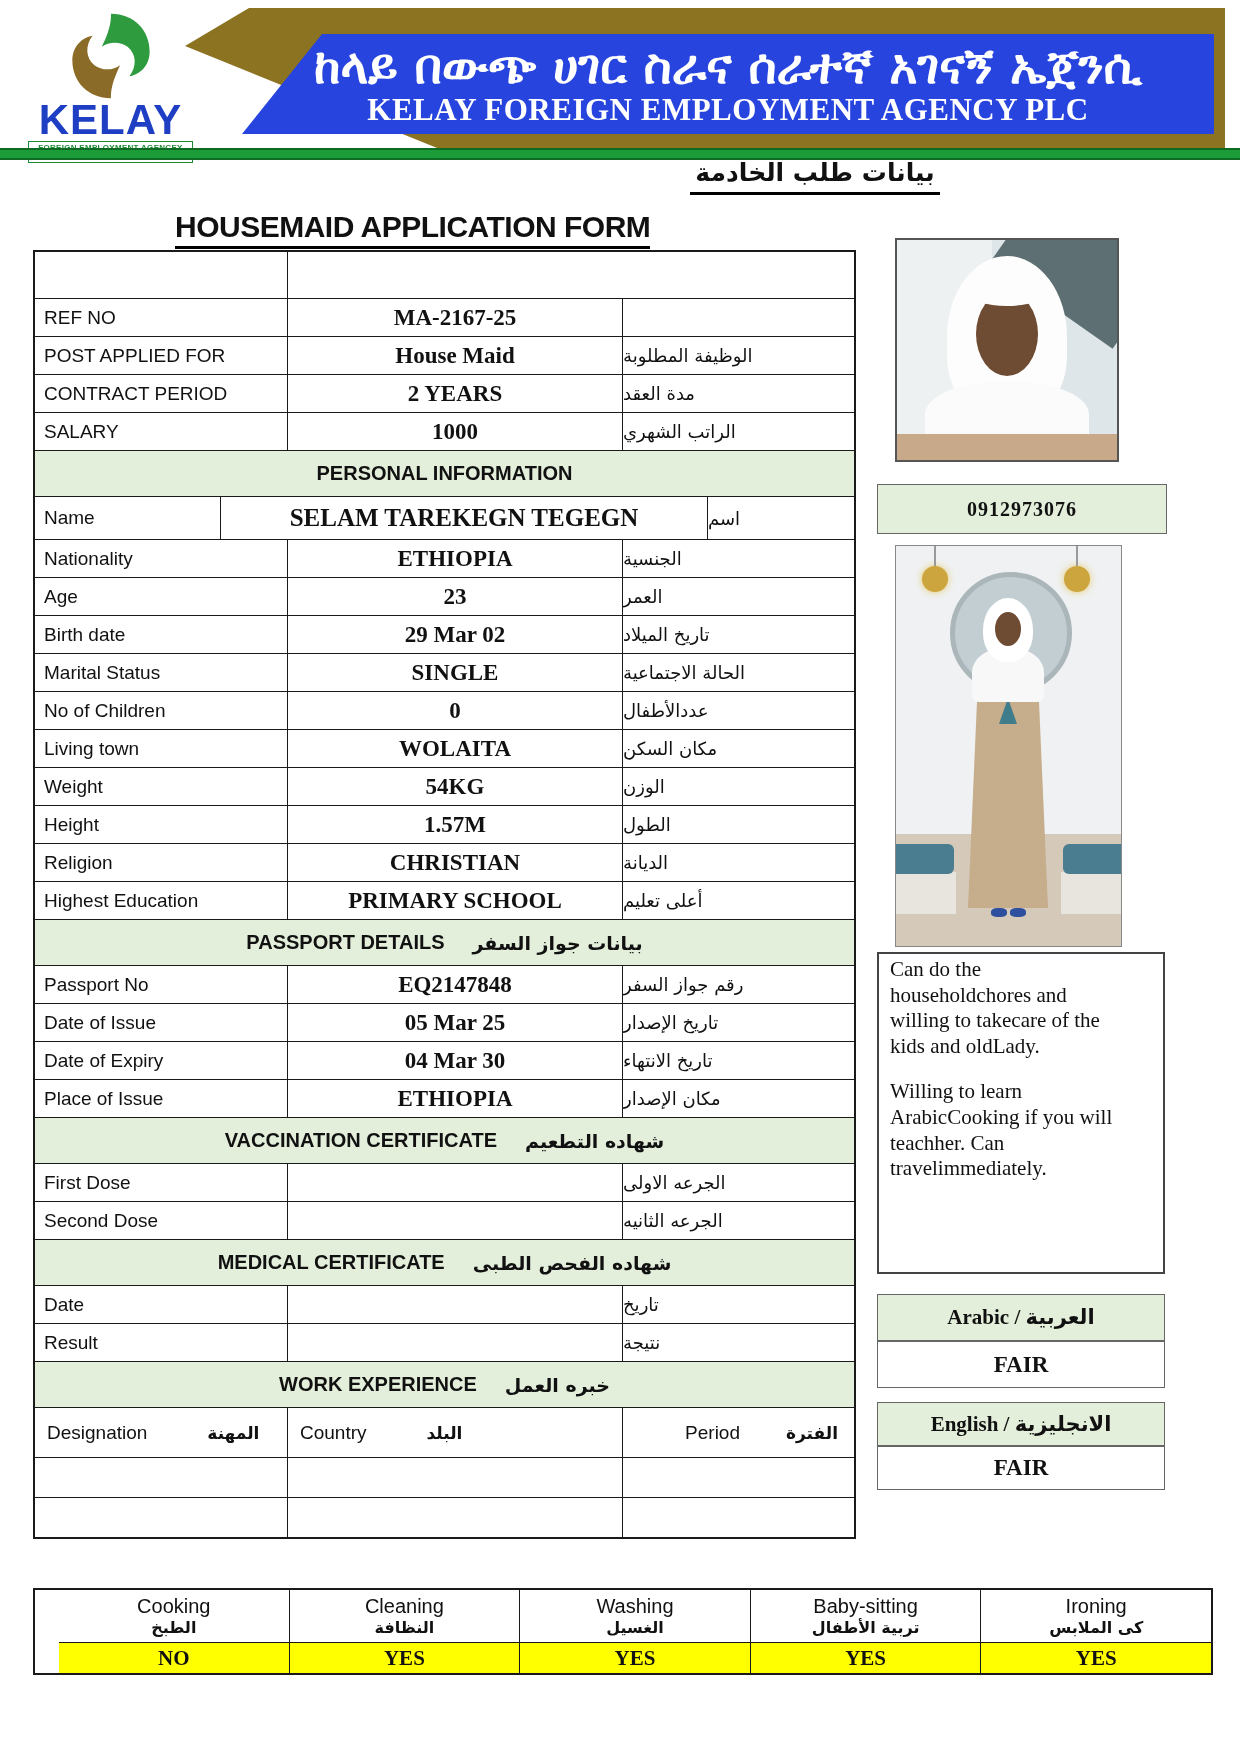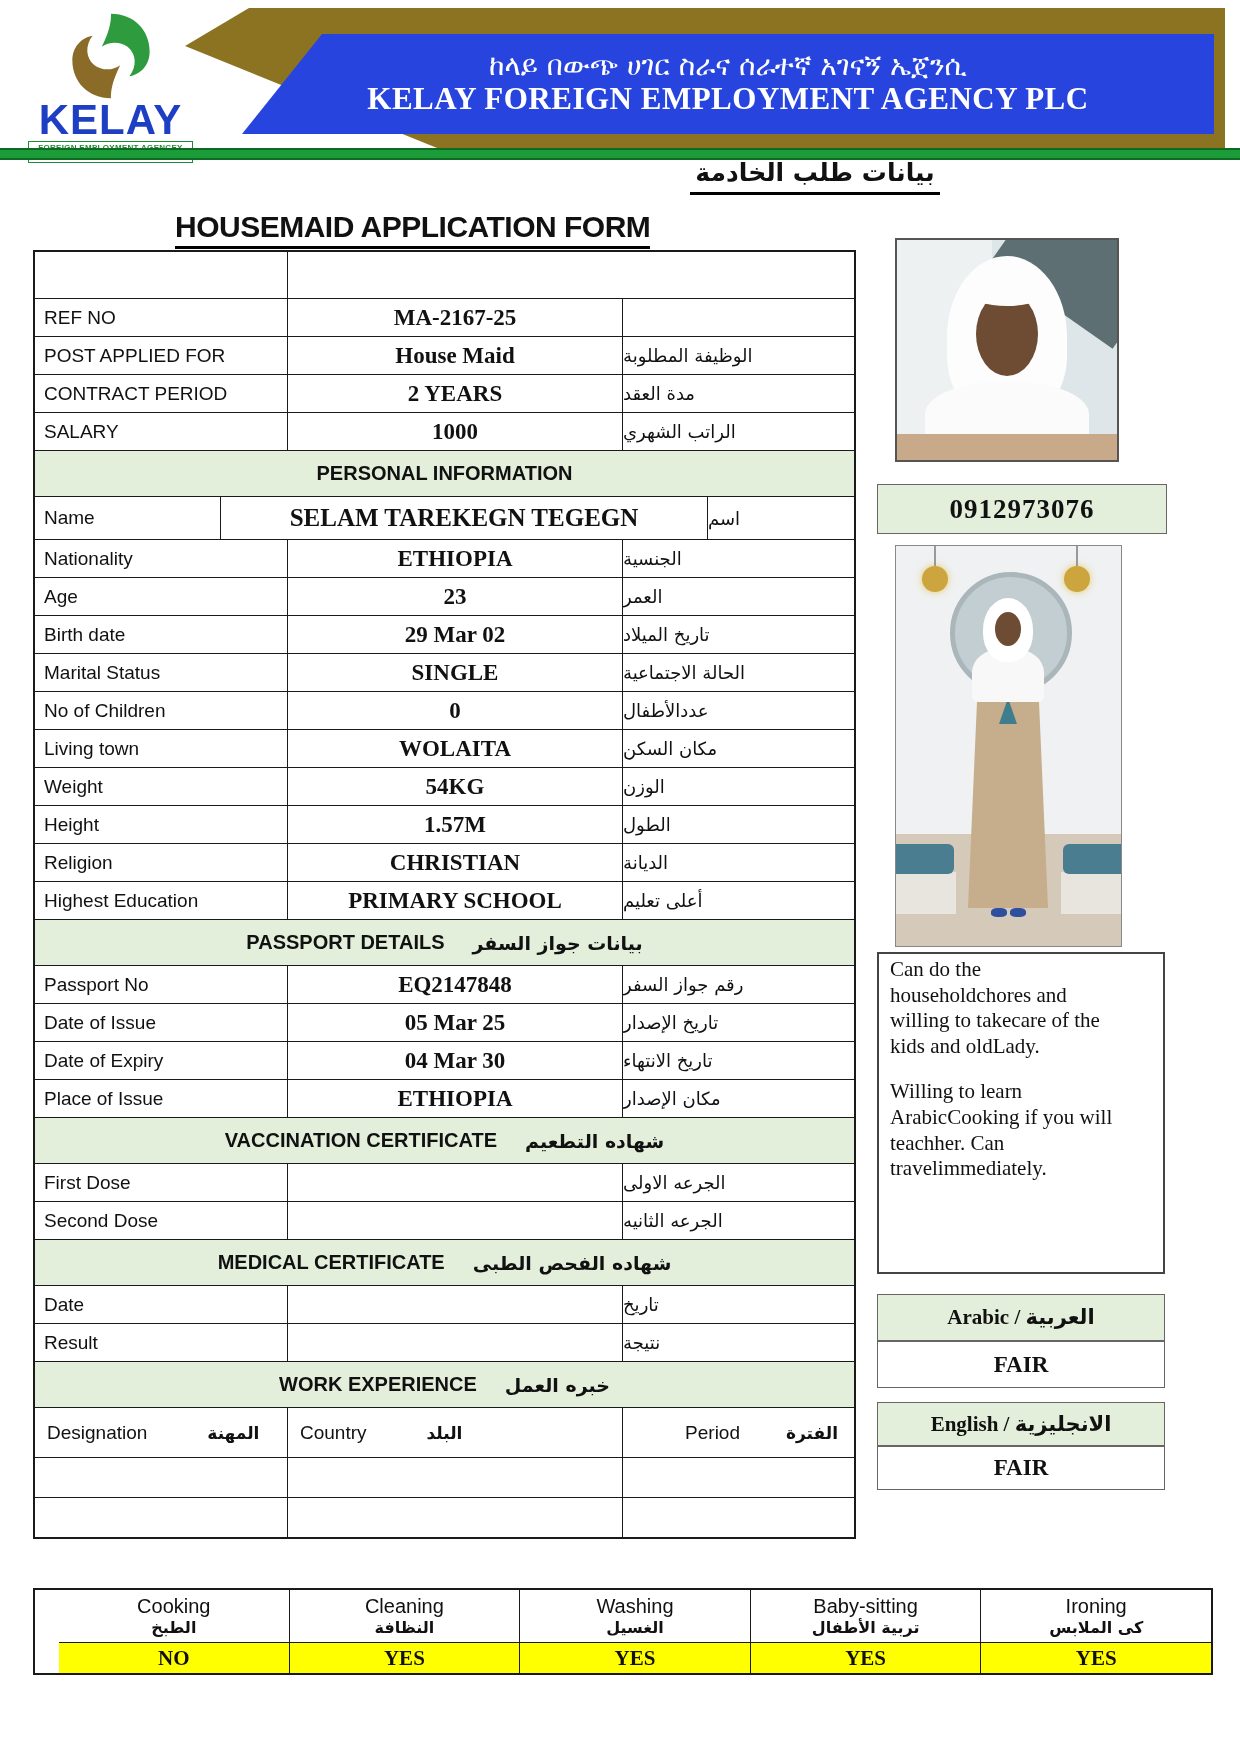--- a/index.html
+++ b/index.html
@@ -5,21 +5,21 @@
   html,body{margin:0;padding:0;background:#fff;}
   .page{position:relative;width:1240px;height:1754px;background:#fff;overflow:hidden;
         font-family:"Liberation Sans",sans-serif;color:#111;}
 
   
   .hdr-gold{position:absolute;left:185px;top:8px;width:1040px;height:144px;background:#8C7322;
             clip-path:polygon(64px 0,100% 0,100% 100%,262px 100%,0 38px);}
   .hdr-blue{position:absolute;left:242px;top:34px;width:972px;height:100px;background:#2744DE;
             clip-path:polygon(80px 0,100% 0,100% 100%,0 100%);
             display:flex;flex-direction:column;align-items:center;justify-content:center;color:#fff;}
-  .hdr-amharic{font-family:"DejaVu Sans",sans-serif;font-size:28px;font-weight:normal;line-height:1.1;}
+  .hdr-amharic{font-family:"DejaVu Sans",sans-serif;font-size:48px;font-weight:bold;line-height:1.1;}
   .hdr-company{font-family:"Liberation Serif",serif;font-size:31px;font-weight:bold;letter-spacing:.5px;}
   .green-rule{position:absolute;left:0;top:148px;width:1240px;height:8px;background:#1C9C38;
               border-top:2px solid #0E6A23;border-bottom:2px solid #0E6A23;}
   .logo{position:absolute;left:28px;top:10px;width:165px;text-align:center;}
   .logo svg{width:92px;height:92px;display:block;margin:0 auto;}
   .logo-text{font-size:42px;font-weight:900;color:#1E3FC4;letter-spacing:1px;line-height:.85;}
   .logo-sub{font-size:8px;font-weight:bold;color:#1C8C34;border:1px solid #1C8C34;padding:1px 3px;
             display:inline-block;margin-top:3px;letter-spacing:.3px;}
 
   
@@ -64,21 +64,21 @@
   .ph-panel{position:absolute;left:0;top:0;width:95px;height:100%;background:#eef1f2;}
   .ph-wedge{position:absolute;right:-45px;top:-48px;width:150px;height:125px;background:#5d6f72;transform:rotate(35deg);}
   .ph-hijab{position:absolute;left:50px;top:16px;width:120px;height:162px;background:#fdfdfd;border-radius:52% 52% 40% 40%;}
   .ph-face{position:absolute;left:79px;top:52px;width:62px;height:84px;background:#6e4b33;border-radius:50%;}
   .ph-band{position:absolute;left:72px;top:38px;width:76px;height:28px;background:#fdfdfd;border-radius:50%;}
   .ph-khimar{position:absolute;left:28px;top:142px;width:164px;height:72px;background:#fbfbfb;border-radius:45% 45% 0 0;}
   .ph-shirt{position:absolute;left:0;bottom:0;width:100%;height:26px;background:#c8a98a;}
 
   .phone-box{position:absolute;left:877px;top:484px;width:288px;height:48px;background:#E3EFDB;
              border:1.5px solid #666;display:flex;align-items:center;justify-content:center;
-             font-family:"Liberation Serif",serif;font-weight:bold;font-size:27px;letter-spacing:1px;}
+             font-family:"Liberation Serif",serif;font-weight:bold;font-size:20px;letter-spacing:1px;}
 
   .photo-body{position:absolute;left:895px;top:545px;width:225px;height:400px;border:1.5px solid #888;
               overflow:hidden;background:#eff1f2;}
   .pb-floor{position:absolute;bottom:0;width:100%;height:112px;background:#d5c9ba;}
   .pb-mirror{position:absolute;left:54px;top:26px;width:112px;height:112px;border-radius:50%;
              background:#c2ced2;border:5px solid #aab6ba;}
   .pb-light{position:absolute;top:20px;width:26px;height:26px;border-radius:50%;background:#cda53e;box-shadow:0 0 7px #e6c96a;}
   .pb-light::before{content:"";position:absolute;left:12px;top:-20px;width:2px;height:20px;background:#999;}
   .pb-bench{position:absolute;width:68px;height:42px;background:#e8e4de;top:326px;}
   .pb-cushion{position:absolute;width:64px;height:30px;background:#4a7d90;border-radius:6px;top:298px;}

